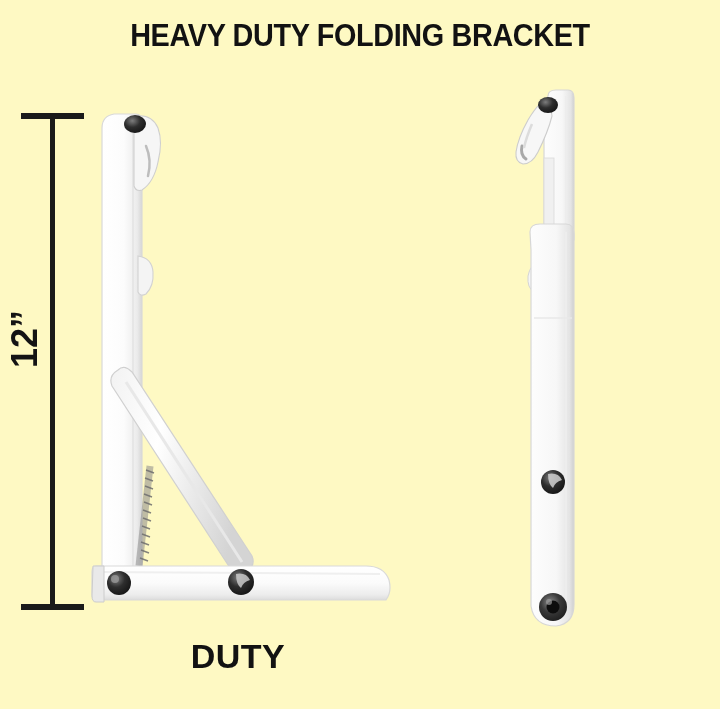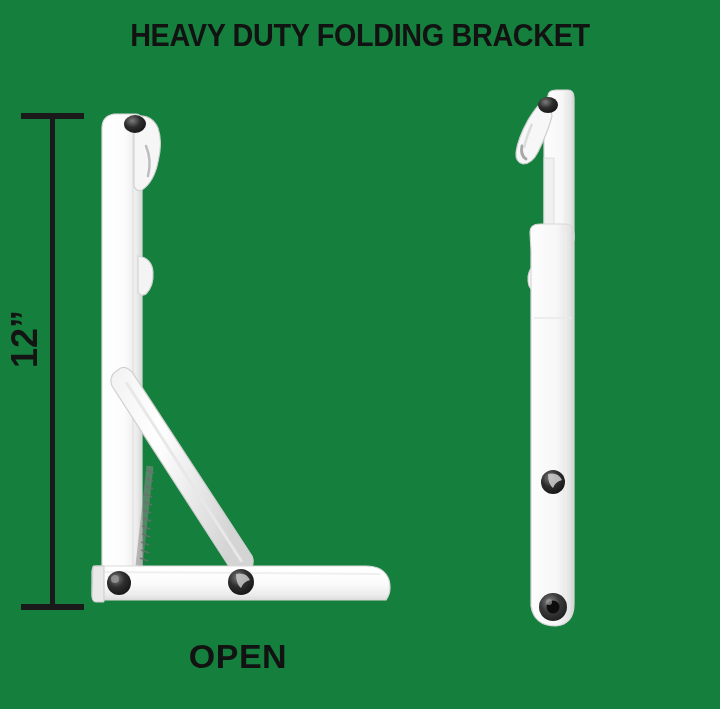--- a/index.html
+++ b/index.html
@@ -8,21 +8,21 @@
     padding: 0;
     background: #ffffff;
   }
   body {
     font-family: "Liberation Sans", sans-serif;
   }
   #product-image {
     position: relative;
     width: 720px;
     height: 709px;
-    background: #15803d;
+    background: #fef9c3;
     overflow: hidden;
   }
 
   
   .title {
     position: absolute;
     left: 0;
     top: 18px;
     width: 720px;
     text-align: center;
@@ -243,15 +243,15 @@
       <circle cx="553" cy="482" r="12" fill="url(#boltGrad)"></circle>
       <path d="M548,474 Q558,472 562,480 Q555,482 553,488 Q548,484 548,474 Z" fill="#cfcfcf" opacity="0.85"></path>
     </g>
     <g>
       <circle cx="553" cy="607" r="14" fill="url(#ringGrad)"></circle>
       <circle cx="553" cy="607" r="6.5" fill="#0d0d0d"></circle>
       <circle cx="549" cy="602" r="3" fill="#9b9b9b" opacity="0.7"></circle>
     </g>
   </svg>
 
-  <div class="caption open">OPEN</div>
+  <div class="caption open">DUTY</div>
 
 </div>
 
 </body></html>

